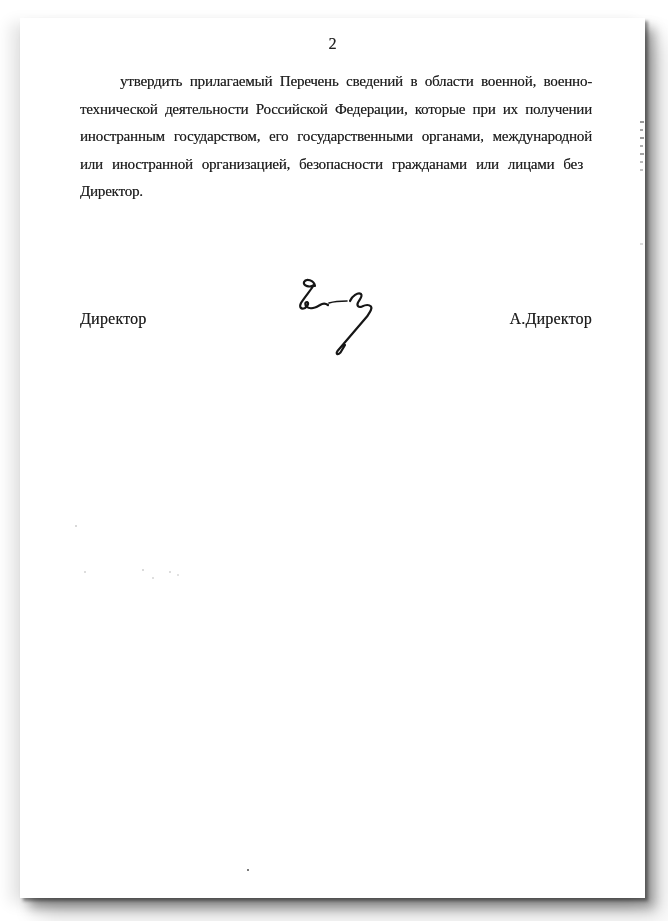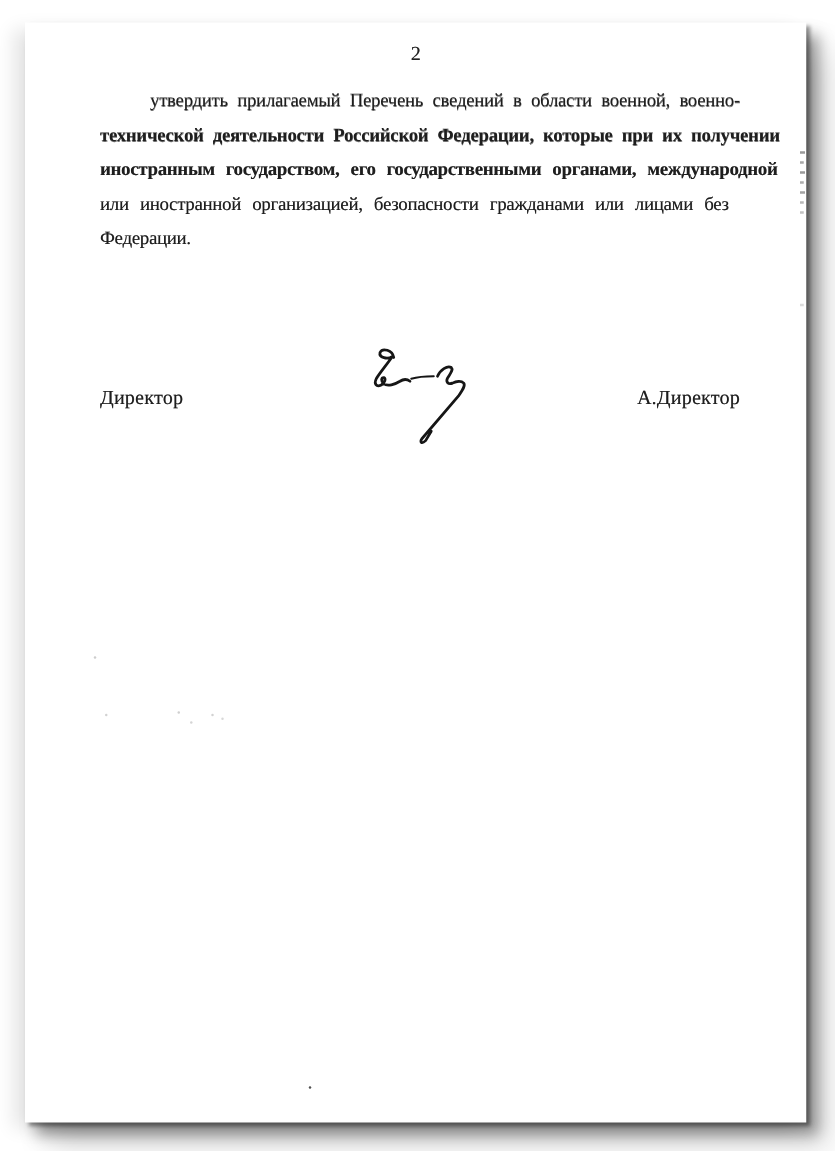--- a/index.html
+++ b/index.html
@@ -84,24 +84,24 @@
 </style>
 </head>
 <body>
 
 <div class="sheet">
 
   <div class="page-number">2</div>
 
   <div class="paragraph">
     <div class="jline indent"><span style="white-space: nowrap; display: inline-block; word-spacing: 3.93304px; text-align: right;">утвердить прилагаемый Перечень сведений в области военной, военно-</span></div>
-    <div class="jline"><span style="white-space: nowrap; display: inline-block; word-spacing: 3.72991px; font-weight: bold;">технической деятельности Российской Федерации, которые при их получении</span></div>
-    <div class="jline"><span style="white-space: nowrap; display: inline-block; word-spacing: 5.25312px; font-weight: bold;">иностранным государством, его государственными органами, международной</span></div>
+    <div class="jline"><span style="white-space: nowrap; display: inline-block; word-spacing: 3.72991px;">технической деятельности Российской Федерации, которые при их получении</span></div>
+    <div class="jline"><span style="white-space: nowrap; display: inline-block; word-spacing: 5.25312px;">иностранным государством, его государственными органами, международной</span></div>
     <div class="jline"><span style="white-space: nowrap; display: inline-block; word-spacing: 5.43527px;">или иностранной организацией, безопасности гражданами или лицами без</span></div>
-    <div class="jline no-just">Федерации.</div>
+    <div class="jline no-just">Директор.</div>
   </div>
 
   <svg class="signature-svg" viewBox="0 0 112 92">
     <g fill="none" stroke="#161616" stroke-width="2.2" stroke-linecap="round" stroke-linejoin="round">
       <path d="M45,12 C44,6 36,4 34,8 C33,12 40,14 44,11 C40,17 34,24 31,29 C29,33 31,36 35,34 C38,32 39,29 37,28 C35,28 34.5,31 37,33 C40,35.5 46,33.5 50,31 C53,29 56,29.5 58,31"></path>
       <path d="M59,29 C64,27.5 70,27 77,27" stroke-width="1.6"></path>
       <path d="M80,27 C82,22 88,18 91,20 C93,22 90,25 88,28.5 C86.5,31.5 88.5,34 92,32.5 C95,31 99,30.5 101,32.5 C102.5,34.5 100,38 97,42.5 L67.5,77 C65.5,80 67.5,81.5 70.5,78.5 L75,71"></path>
     </g>
   </svg>
 

